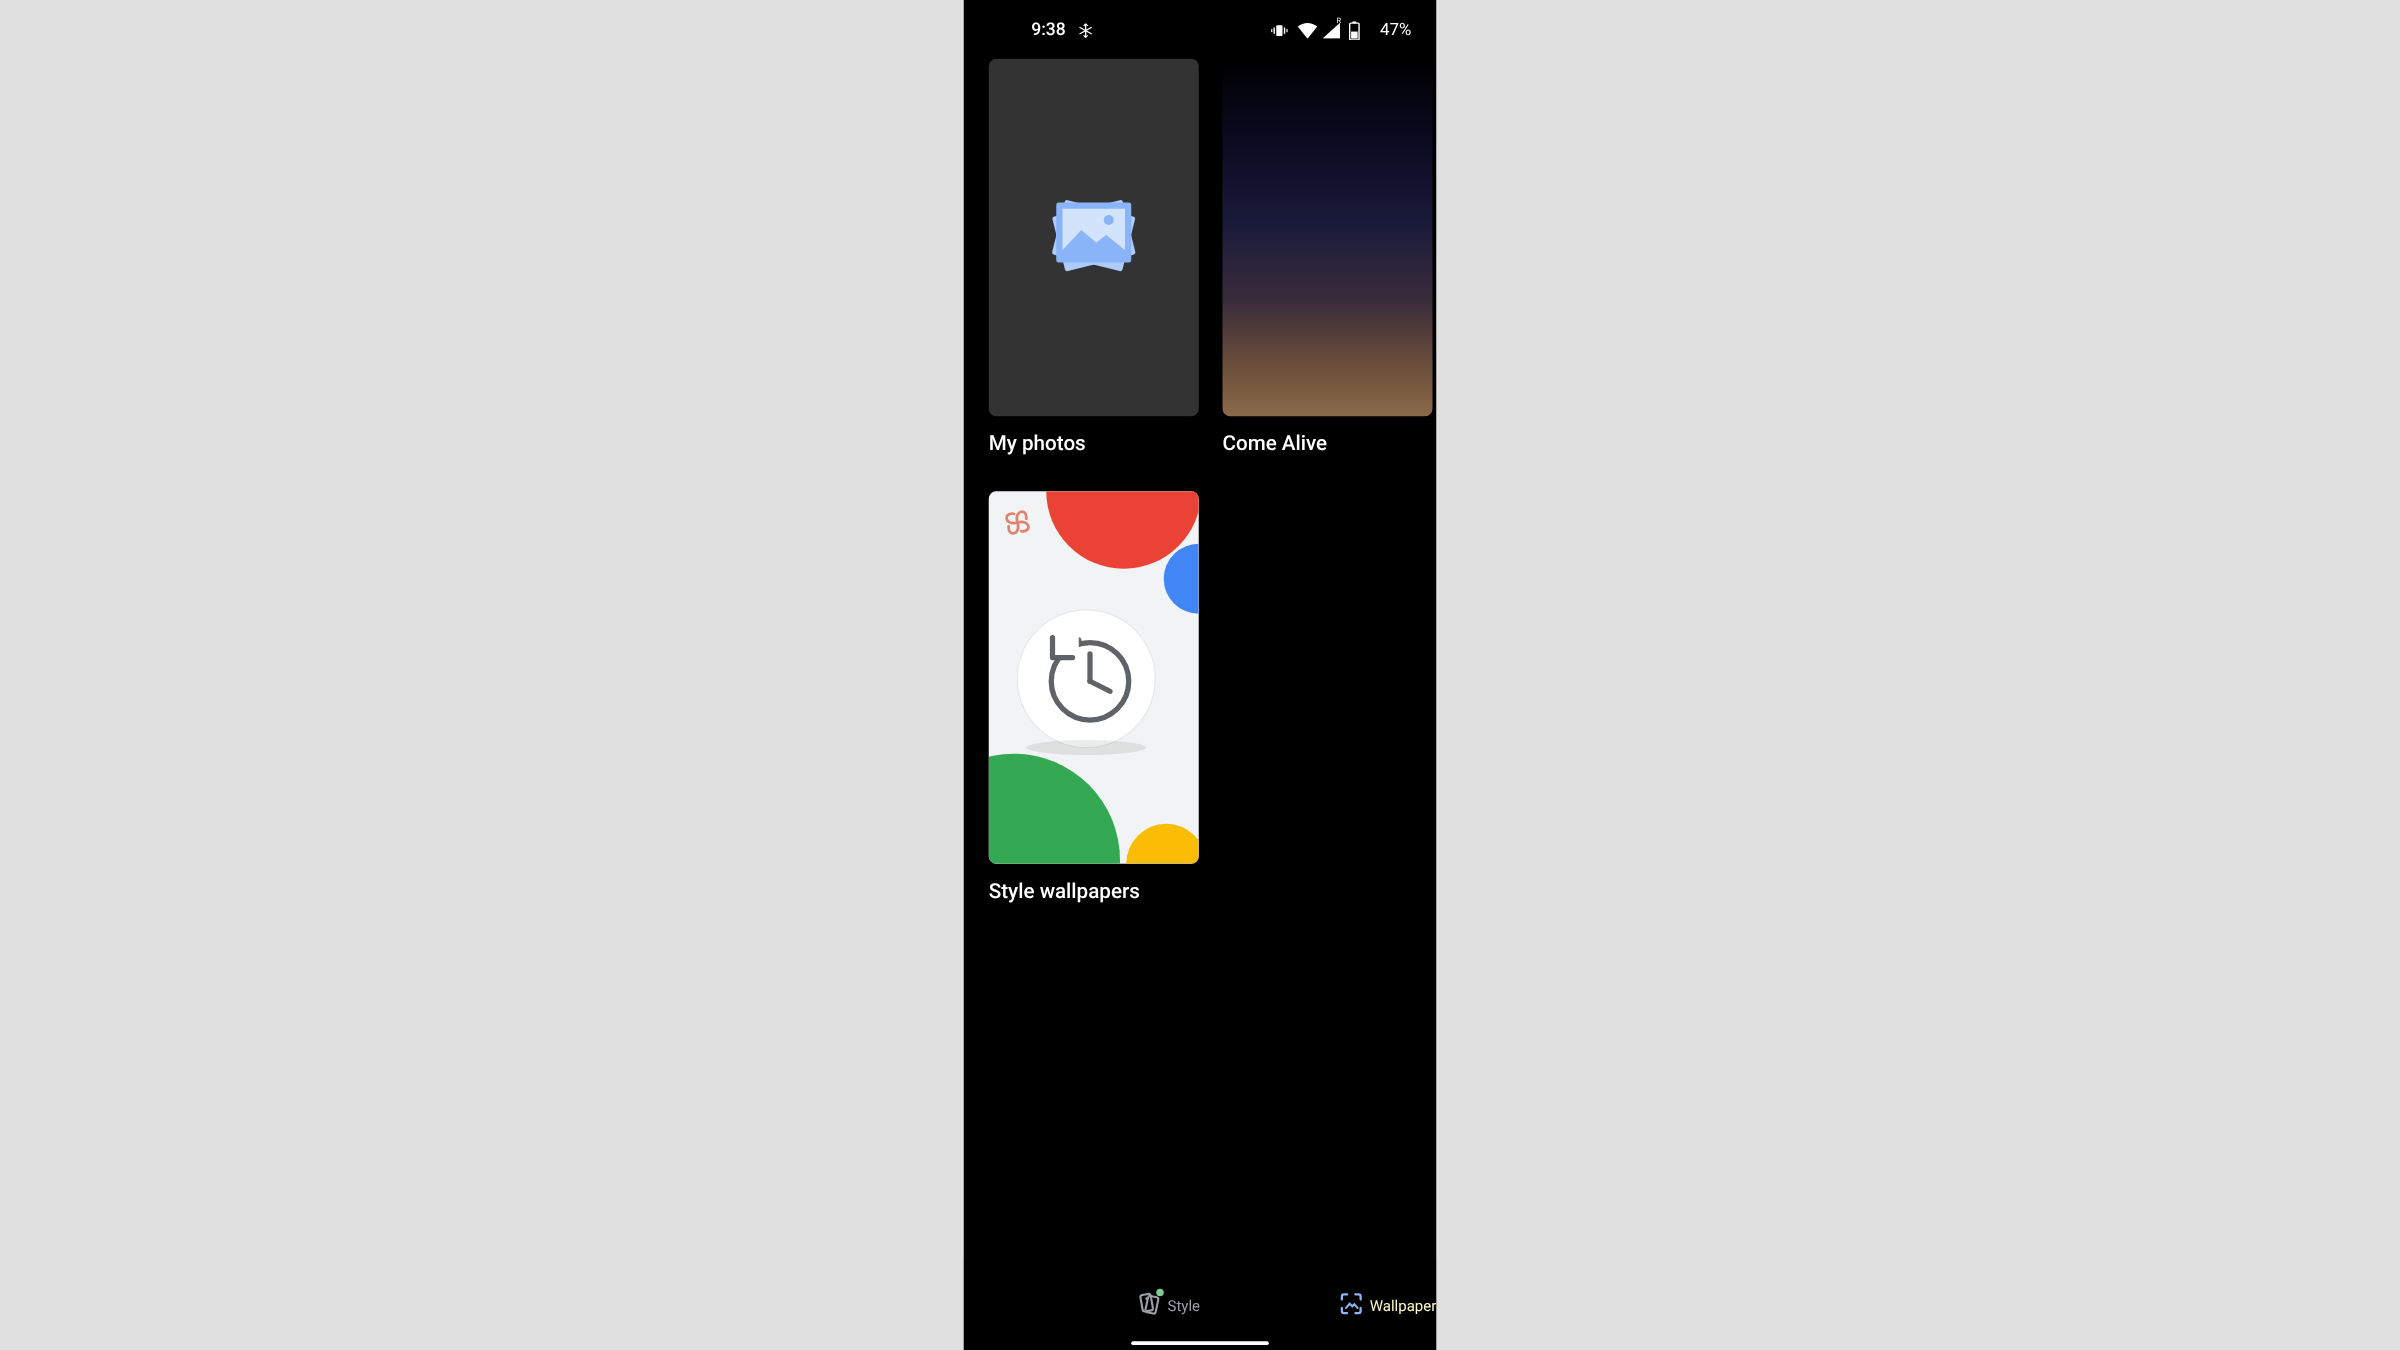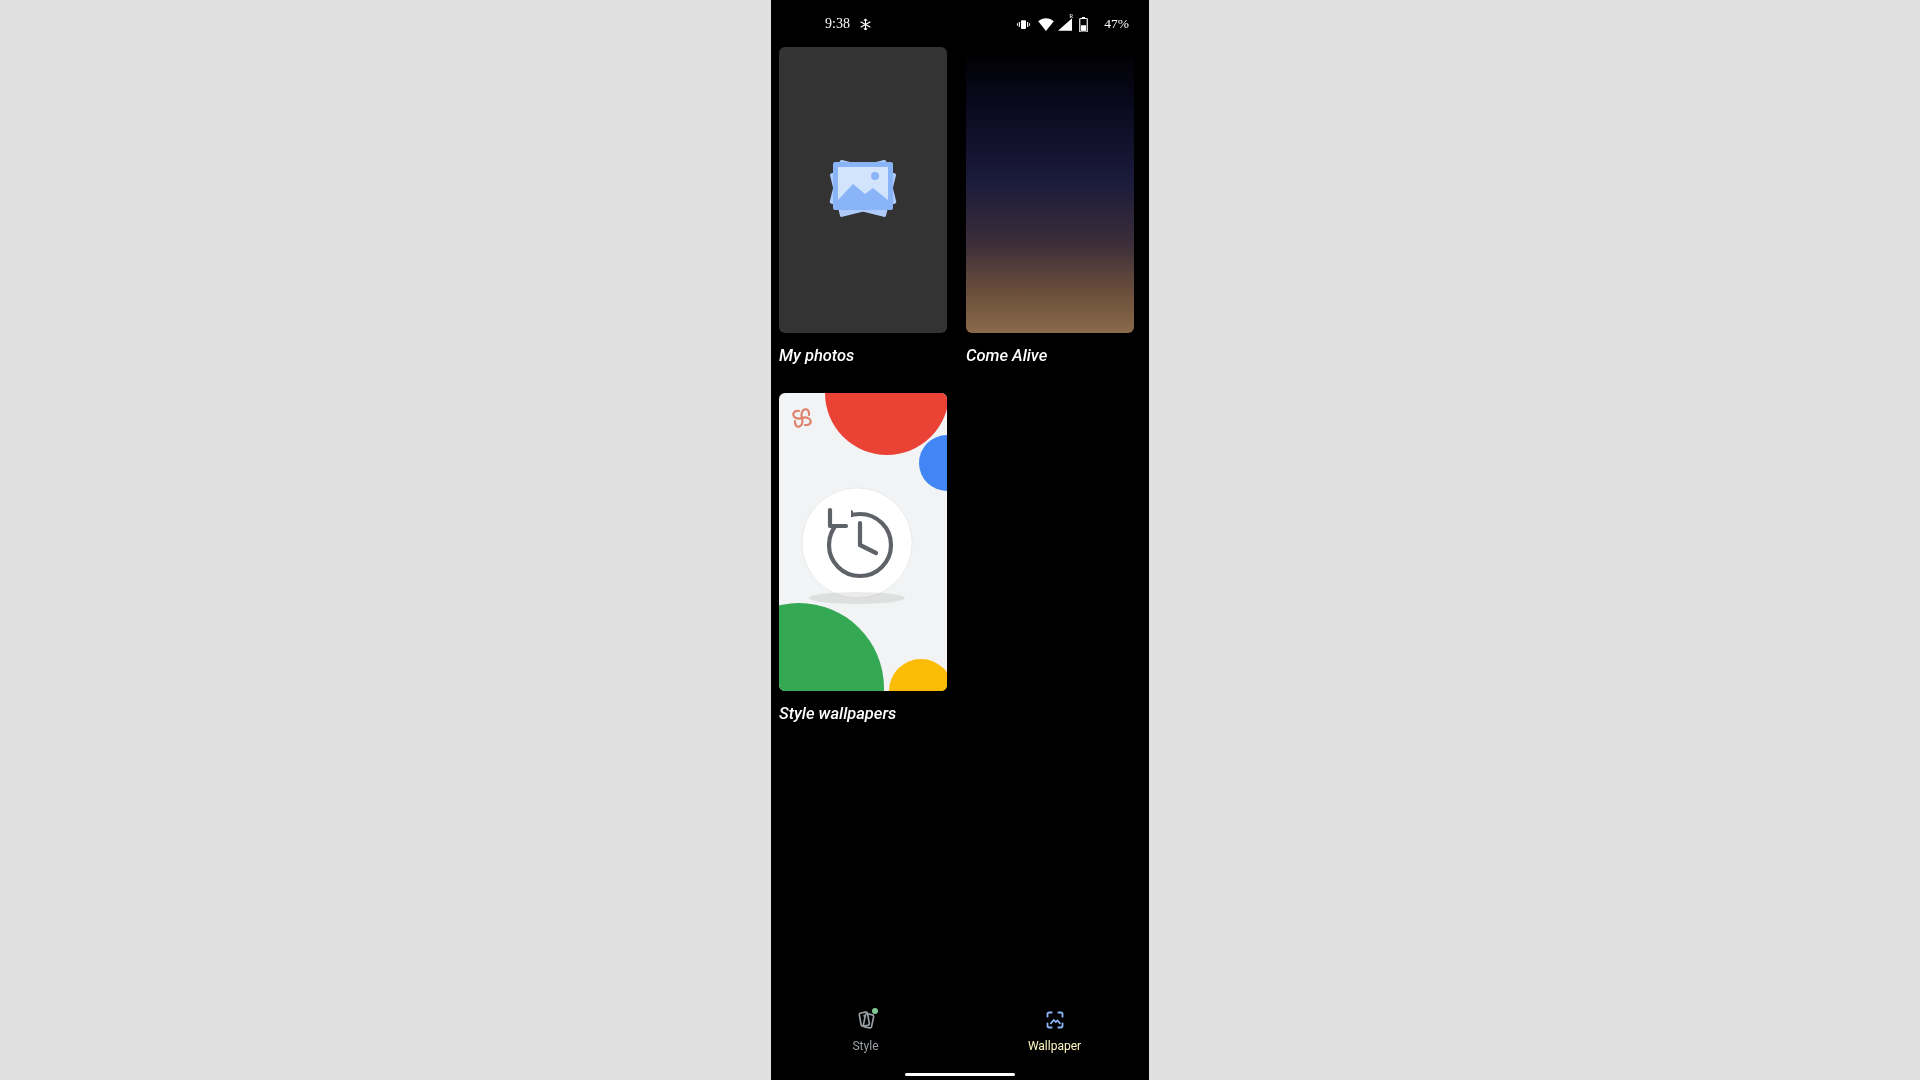--- a/index.html
+++ b/index.html
@@ -27,21 +27,20 @@
     position: relative;
     height: 30px;
     color: #fff;
     font-size: 14px;
     padding: 0 20px;
     display: flex;
     align-items: center;
     justify-content: space-between;
     margin-top: 9px;
     margin-bottom: 8px;
-    font-family: Liberation Serif, serif;
   }
   .status-left {
     display: flex;
     align-items: center;
     gap: 9px;
     margin-left: 34px;
   }
   .status-right {
     display: flex;
     align-items: center;
@@ -50,22 +49,21 @@
   .status-time {
     font-weight: 500;
   }
   .status-icon {
     display: inline-flex;
     align-items: center;
   }
 
   
   .categories {
-    padding: 0 8px;
-    font-style: italic;
+    padding: 0 20px;
   }
   .row {
     display: flex;
     gap: 19px;
     margin-bottom: 18px;
   }
   .category {
     width: 168px;
     cursor: pointer;
   }
@@ -137,23 +135,22 @@
     left: 0;
     right: 0;
     bottom: 0;
     height: 70px;
     display: flex;
     background: #000;
   }
   .nav-btn {
     flex: 1;
     display: flex;
-    flex-direction: column;
-    align-items: center;
-    justify-content: flex-start;
+    align-items: center;
+    justify-content: flex-end;
     gap: 5px;
     cursor: pointer;
   }
   .nav-label {
     font-size: 12px;
   }
   .nav-btn.inactive .nav-label { color: #9aa0a6; }
   .nav-btn.active   .nav-label { color: #fef9c3; }
 
   .home-indicator {

